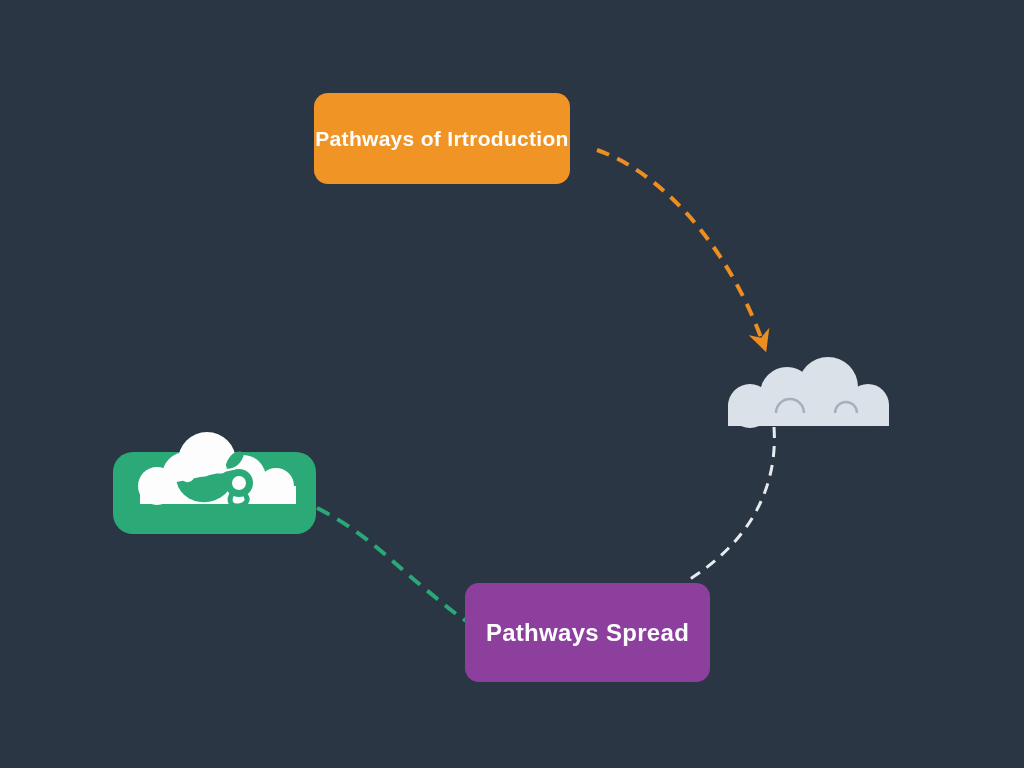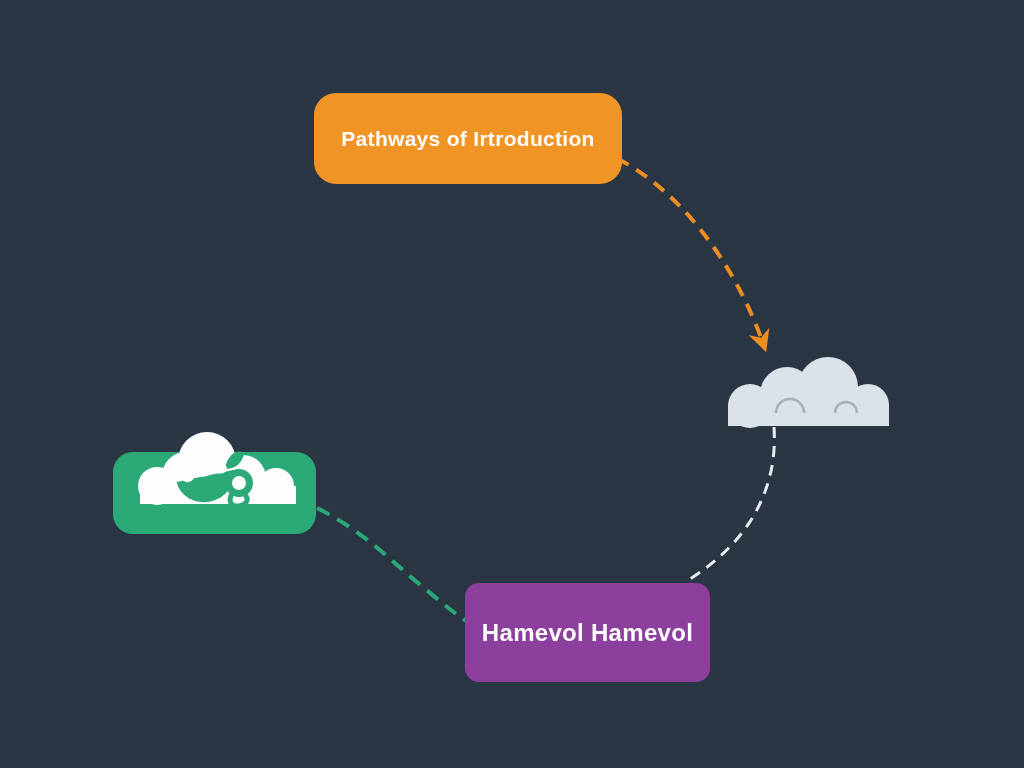--- a/index.html
+++ b/index.html
@@ -21,23 +21,23 @@
     display: flex;
     align-items: center;
     justify-content: center;
     color: #fdfdfd;
     font-weight: 600;
     letter-spacing: 0.3px;
     text-align: center;
   }
   .node-pathways {
     left: 314px; top: 93px;
-    width: 308px; height: 91px;
+    width: 256px; height: 91px;
     background: #f19426;
-    border-radius: 22px;
+    border-radius: 14px;
     font-size: 21px;
   }
   .node-spread {
     left: 465px; top: 583px;
     width: 245px; height: 99px;
     background: #8d3f9d;
     border-radius: 14px;
     font-size: 24px;
   }
 </style>
@@ -89,16 +89,16 @@
       <circle cx="239" cy="483" r="10.5" fill="#fdfdfe" stroke="#2baa78" stroke-width="7"></circle>
       <path d="M233,492 C227,501 231,507 239,506 C246,505 249,500 246,496" fill="none" stroke="#2baa78" stroke-width="5" stroke-linecap="round"></path>
     </g>
   </svg>
 
   <div class="node node-pathways">
     <span>Pathways of Irtroduction</span>
   </div>
 
   <div class="node node-spread">
-    <span>Hamevol Hamevol</span>
+    <span>Pathways Spread</span>
   </div>
 
 </div>
 
 </body></html>

